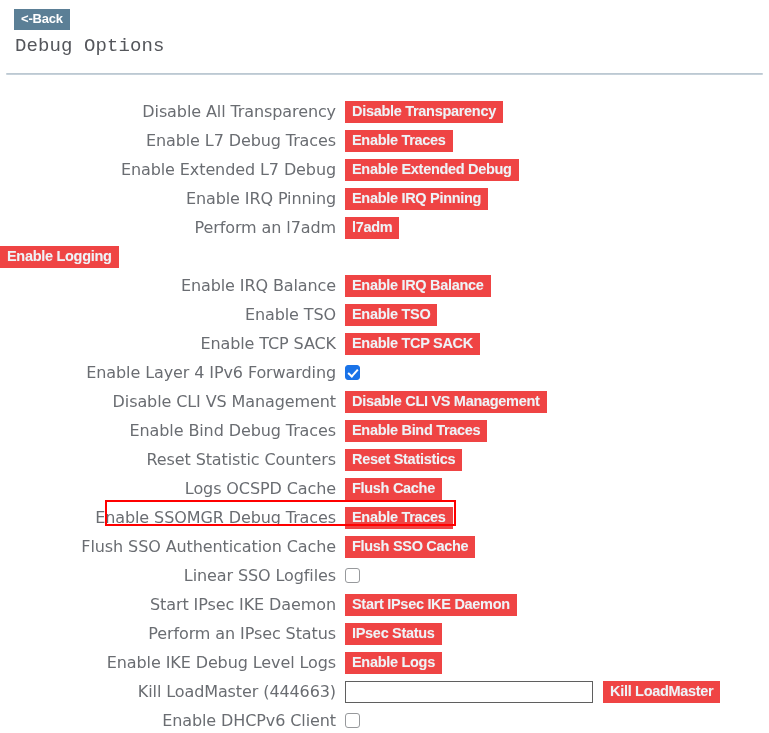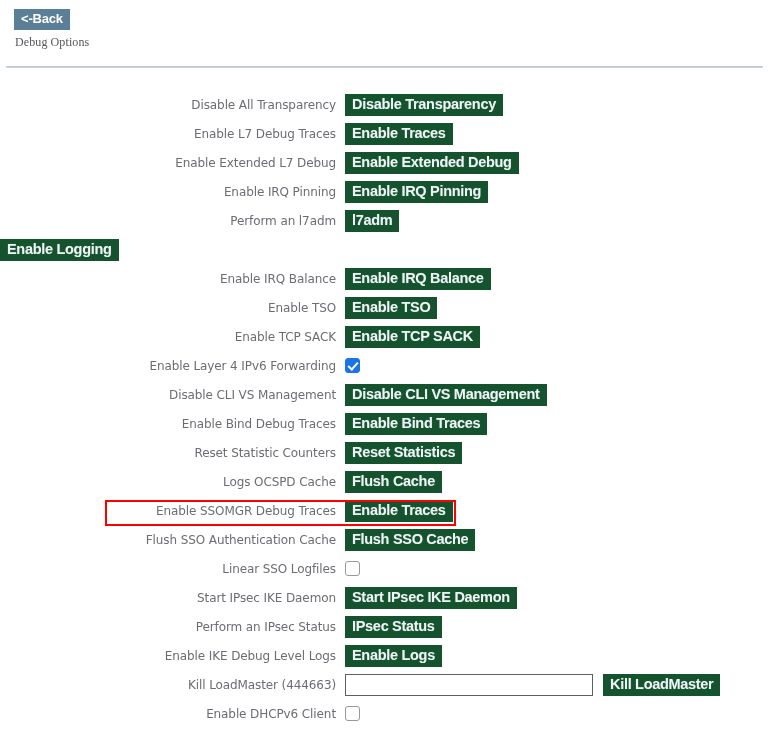--- a/index.html
+++ b/index.html
@@ -28,22 +28,22 @@
     font-size: 13px;
     font-weight: 700;
     line-height: 16px;
     padding: 2px 7px 3px 7px;
     letter-spacing: -0.2px;
     border: 0;
     cursor: pointer;
     user-select: none;
   }
   .page-title {
-    font-family: Liberation Serif, serif;
-    font-size: 12px;
+    font-family: Liberation Mono, monospace;
+    font-size: 19px;
     font-weight: 400;
     color: #54565b;
     margin: 5px 0 16px 1px;
     letter-spacing: 0.1px;
   }
   .divider {
     margin: 12px 6px 0 6px;
     height: 2px;
     background: linear-gradient(to bottom, #b7c4ce 0%, #ccd6de 100%);
     border-radius: 1px;
@@ -58,35 +58,35 @@
     display: flex;
     align-items: center;
     height: 29px;
   }
   .row-label {
     width: 345px;
     text-align: right;
     padding-right: 9px;
     box-sizing: border-box;
     font-family: "DejaVu Sans", sans-serif;
-    font-size: 12px;
+    font-size: 16px;
     color: #6a6d72;
     white-space: nowrap;
     letter-spacing: -0.1px;
   }
   .row-control {
     flex: 1;
     display: flex;
     align-items: center;
   }
 
   
   .btn {
     display: inline-block;
-    background: #14532d;
+    background: #ef4444;
     color: #eef3f7;
     font-family: "Liberation Sans", sans-serif;
     font-size: 14.5px;
     font-weight: 700;
     line-height: 17px;
     padding: 2px 7px 3px 7px;
     border: 0;
     white-space: nowrap;
     cursor: pointer;
     user-select: none;

